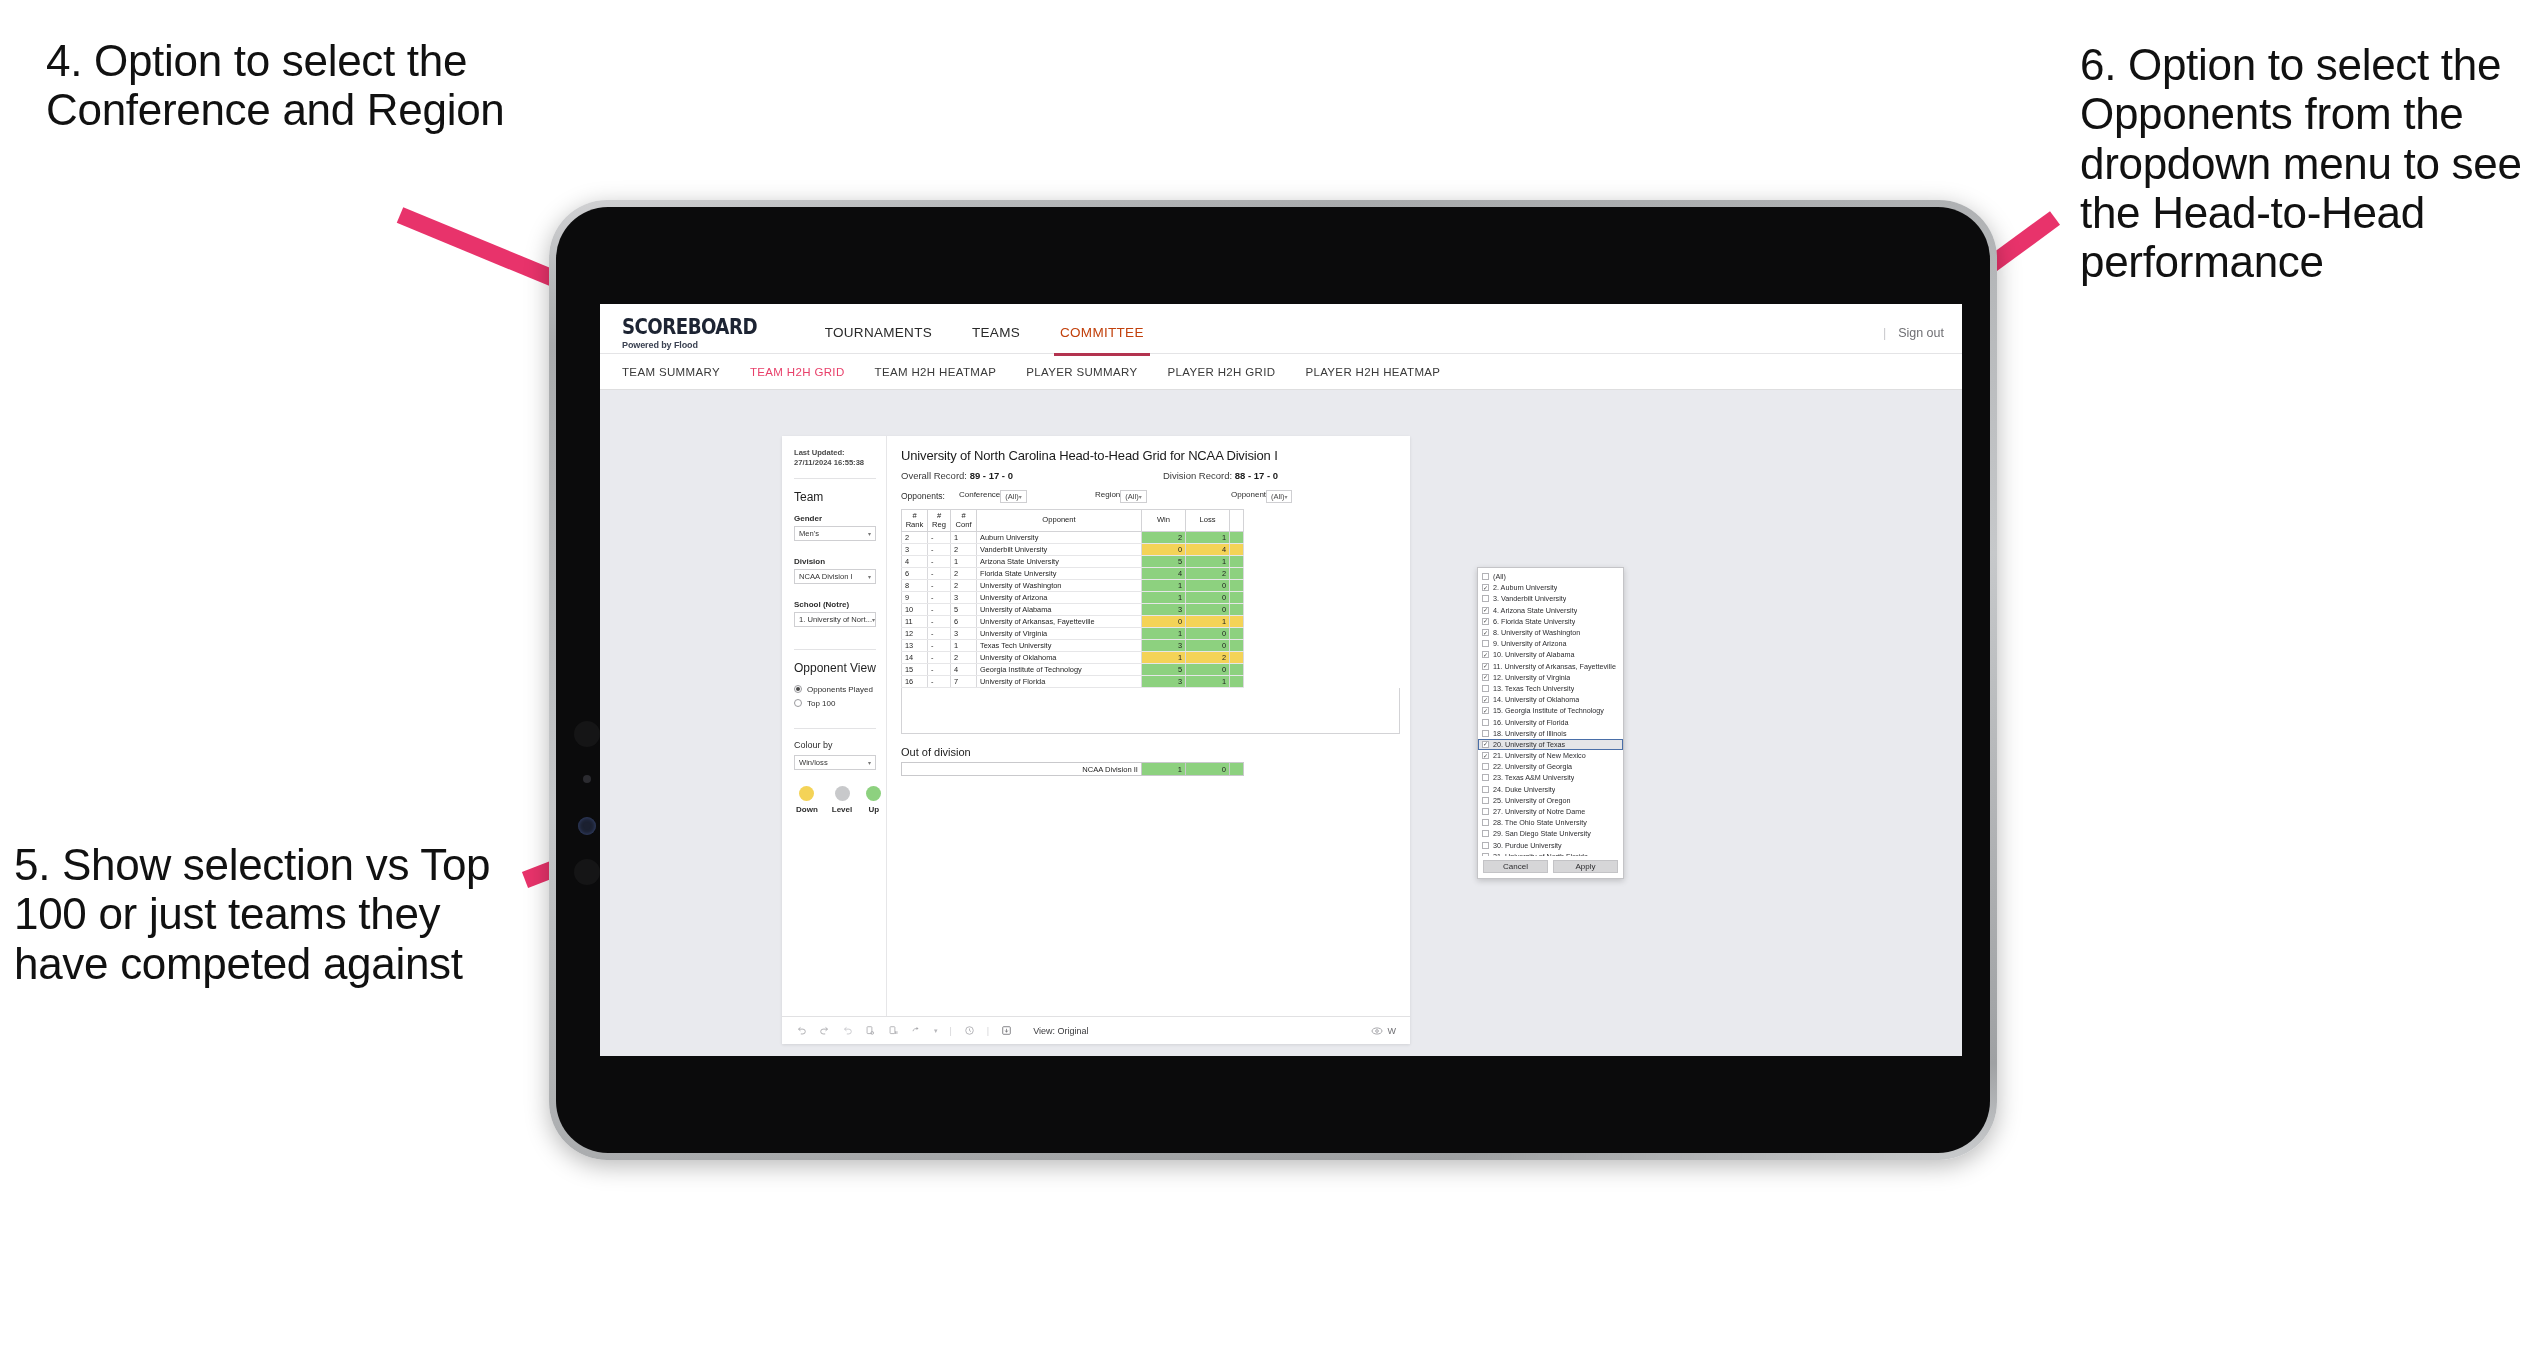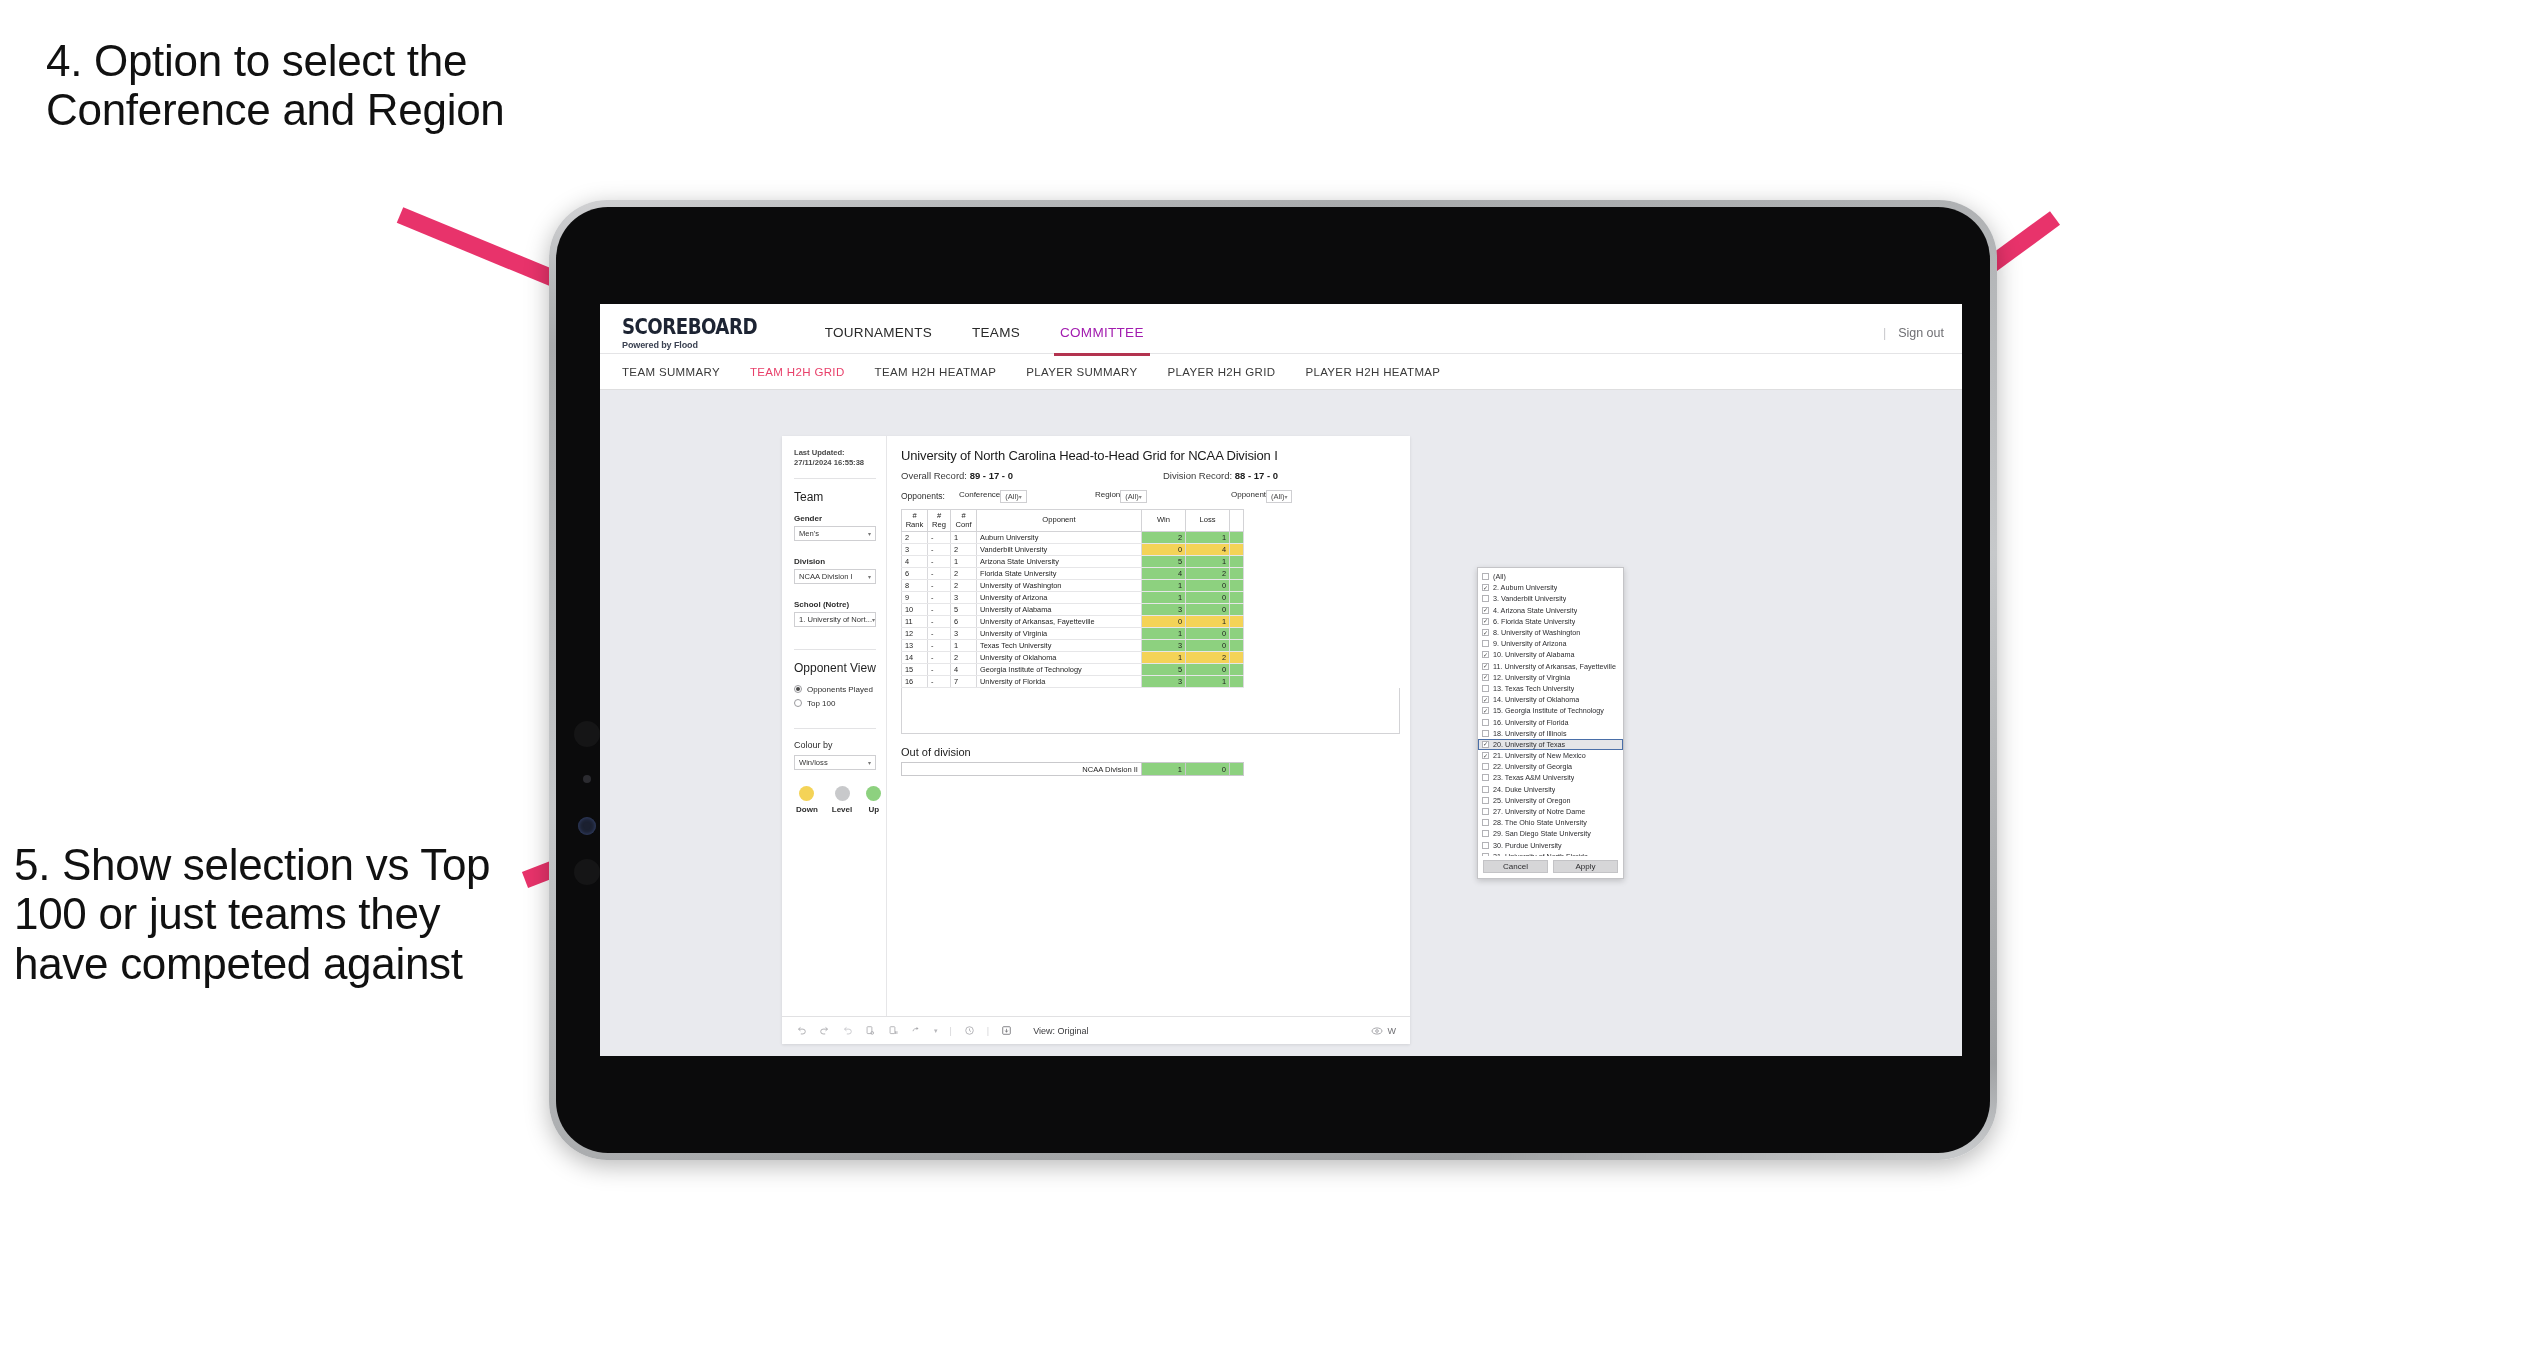--- a/index.html
+++ b/index.html
@@ -70,21 +70,21 @@
     font-family: "DejaVu Sans", sans-serif;
     font-weight: 700; font-size: 22px; letter-spacing: -0.6px;
     color:#1d2433; line-height: 1; font-stretch: condensed;
     transform: scaleX(0.92); transform-origin: left center;
   }
   #brand-sub { font-size: 9px; color:#3b4252; font-weight:700; letter-spacing:-0.1px; margin-top:2px; }
   .topnav-item {
     font-size: 13.5px; color:#2a2a2a; letter-spacing: 0.3px;
     padding: 16px 20px; position:relative; white-space:nowrap;
   }
-  .topnav-item.active { color:#a21caf; }
+  .topnav-item.active { color:#c2410c; }
   .topnav-item.active::after {
     content:""; position:absolute; left: 14px; right: 14px; bottom: 0;
     height: 3px; background:#b3334f;
   }
   #signout-wrap { margin-left:auto; display:flex; align-items:center; gap:12px; color:#6f6f73; font-size:12.5px; }
   #signout-div { color:#c9c9cc; }
 
   
   #subnav {
     height: 36px; background:#fff;
@@ -206,20 +206,21 @@
     font-weight:400;
   }
 </style>
 </head>
 <body>
 
 <div id="page">
 
   <div class="callout" id="callout-4">4. Option to select the Conference and Region</div>
   <div class="callout" id="callout-5">5. Show selection vs Top 100 or just teams they have competed against</div>
+  <div class="callout" id="callout-6">6. Option to select the Opponents from the dropdown menu to see the Head-to-Head performance</div>
 
   <svg class="arrow-svg" viewBox="0 0 2533 1363">
     <defs>
       <marker id="ah" markerWidth="5" markerHeight="5" refX="2.2" refY="2.5" orient="auto">
         <path d="M0,0 L5,2.5 L0,5 z" fill="#e8336b"></path>
       </marker>
     </defs>
     <line x1="400" y1="215" x2="1070" y2="492" stroke="#e8336b" stroke-width="17" marker-end="url(#ah)"></line>
     <line x1="525" y1="880" x2="835" y2="760" stroke="#e8336b" stroke-width="17" marker-end="url(#ah)"></line>
     <line x1="2055" y1="218" x2="1670" y2="500" stroke="#e8336b" stroke-width="17" marker-end="url(#ah)"></line>

